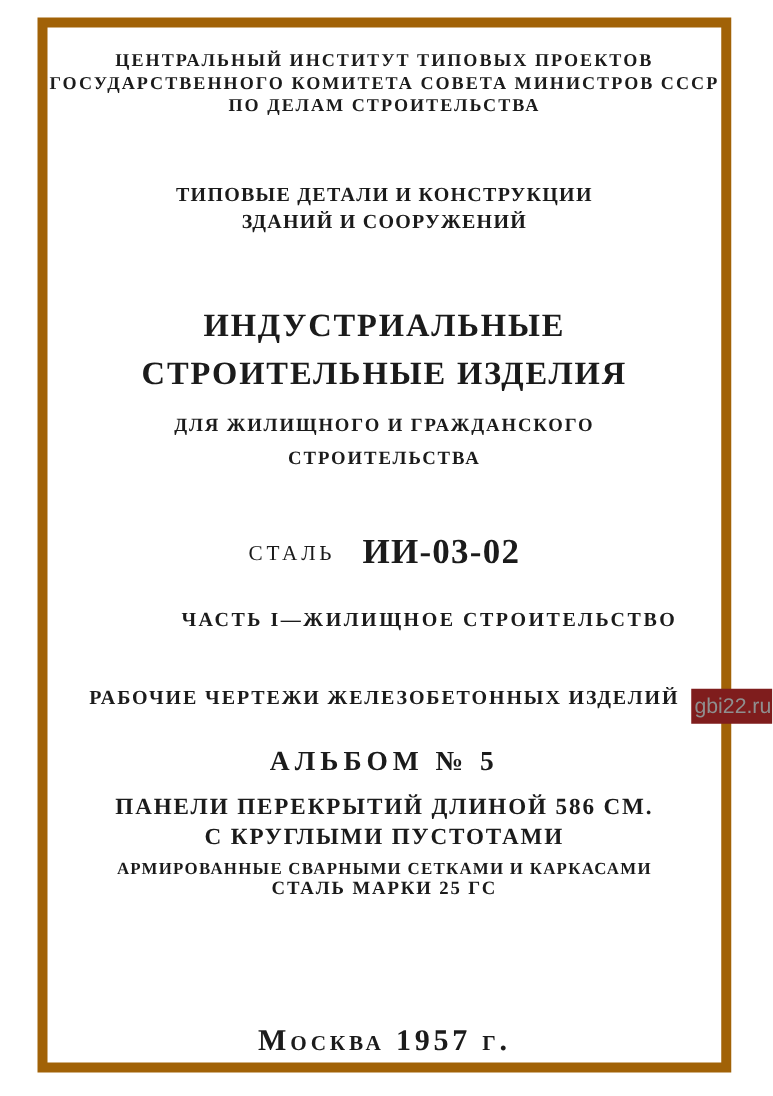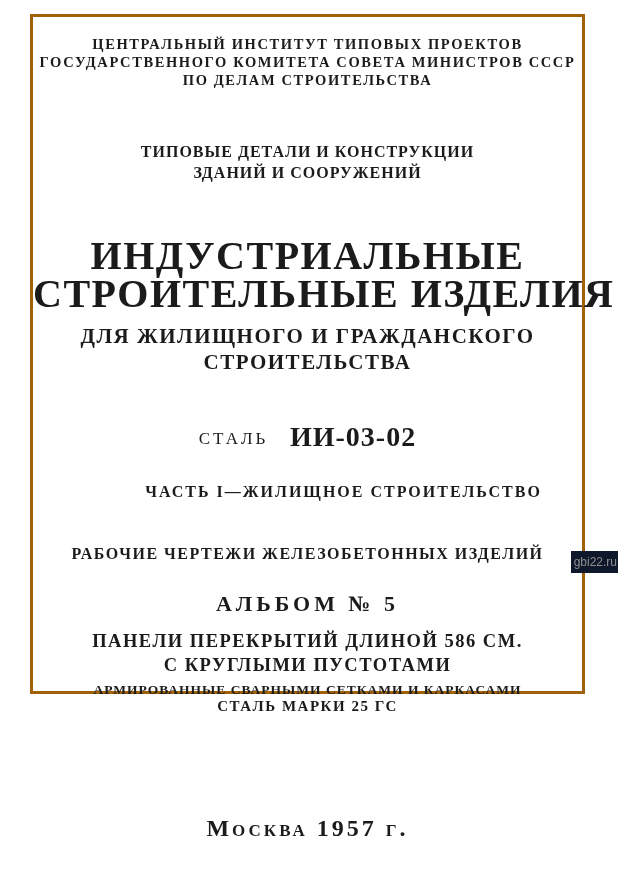--- a/index.html
+++ b/index.html
@@ -15,22 +15,22 @@
     overflow: hidden;
     font-family: "Liberation Serif", "DejaVu Serif", serif;
     color: #1b1b1b;
     -webkit-font-smoothing: antialiased;
   }
   .frame {
     position: absolute;
     left: 30px;
     top: 14px;
     width: 555px;
-    height: 680px;
-    border: 3px solid #a16207;
+    height: 844px;
+    border: 8px solid #a16207;
     box-sizing: border-box;
     font-family: Liberation Serif, serif;
   }
   .block {
     position: absolute;
     left: 0;
     width: 100%;
     text-align: center;
     white-space: nowrap;
   }
@@ -43,28 +43,28 @@
   }
   .collection {
     top: 124px;
     font-size: 16px;
     font-weight: bold;
     letter-spacing: 1px;
     line-height: 21px;
   }
   .main-title {
     top: 220px;
-    font-size: 40px;
+    font-size: 26px;
     font-weight: bold;
     letter-spacing: 1.5px;
     line-height: 38px;
   }
   .subtitle {
     top: 306px;
-    font-size: 21px;
+    font-size: 15px;
     font-weight: bold;
     letter-spacing: 1.5px;
     line-height: 26px;
   }
   .series {
     top: 404px;
     font-size: 17px;
     letter-spacing: 3px;
   }
   .series .series-code {
@@ -118,24 +118,24 @@
     top: 798px;
     font-size: 24px;
     font-weight: bold;
     font-variant: small-caps;
     letter-spacing: 3px;
   }
   .watermark {
     position: absolute;
     right: 0;
     top: 551px;
-    background: #0f172a;
+    background: #7f1d1d;
     color: #8f8f8f;
     font-family: "Liberation Sans", sans-serif;
-    font-size: 12px;
+    font-size: 17px;
     font-weight: normal;
     padding: 4px 1px 4px 3px;
     letter-spacing: 0;
     z-index: 5;
     text-align: right;
   }
 </style>
 </head>
 <body>
 

